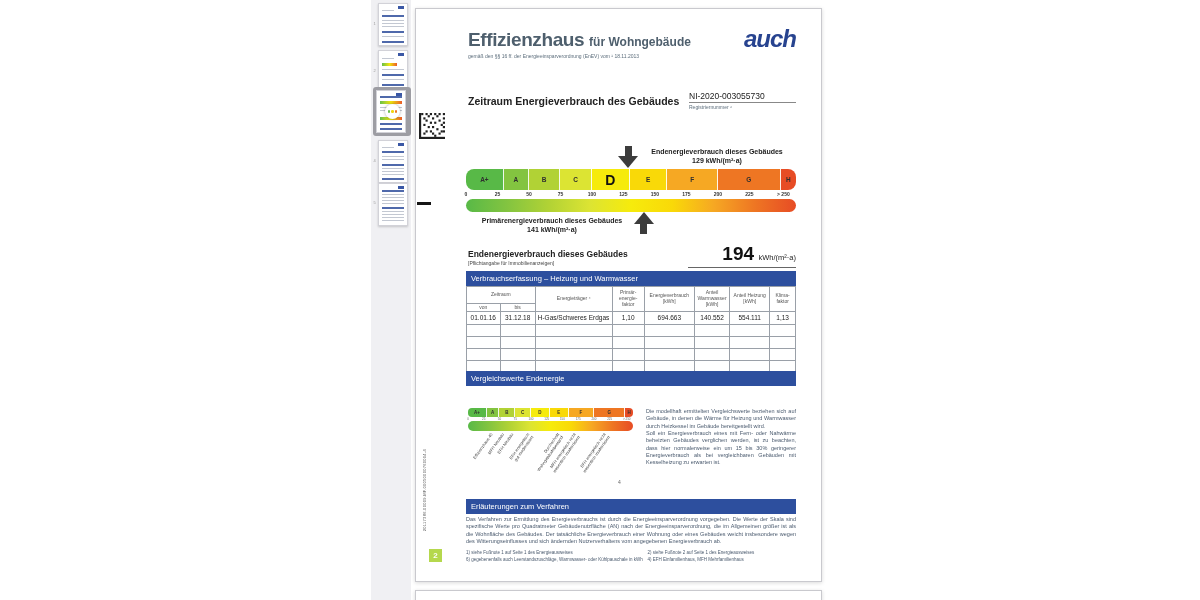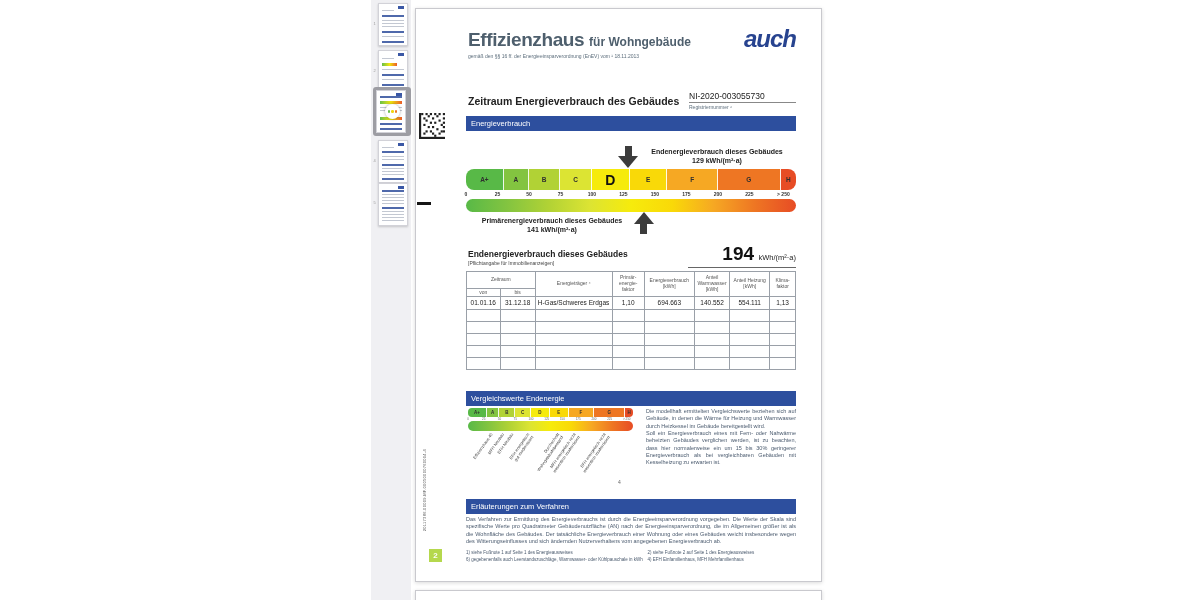--- a/index.html
+++ b/index.html
@@ -44,21 +44,21 @@
   .doc-subtitle{position:absolute;left:2px;top:44px;font-size:5px;color:#5d6e7c;white-space:nowrap}
   .logo{position:absolute;right:0;top:16px;font-size:24px;font-weight:bold;font-style:italic;color:#27438f;letter-spacing:-1px}
   .sec-title{position:absolute;left:2px;top:86px;font-size:10.5px;font-weight:bold;color:#222;white-space:nowrap}
   .reg{position:absolute;right:0;top:82px;width:107px}
   .reg-num{font-size:8.5px;color:#222;padding-bottom:1px;border-bottom:1px solid #888}
   .reg-label{font-size:5px;color:#5d6e7c;margin-top:1px}
 
   
   .bar{position:absolute;left:0;width:330px;height:15px;background:#2d4f9e;color:#fff;
     font-size:7.5px;line-height:15px;padding-left:5px;white-space:nowrap}
-  .bar1{top:107px}.bar-comp{top:382px}.bar-expl{top:490px}
+  .bar1{top:107px}.bar-comp{top:362px}.bar-expl{top:490px}
 
   
   .scale-big{position:absolute;left:0;top:160px;width:330px}
   .band{display:flex;height:21px}
   .seg{position:relative;display:flex;align-items:center;justify-content:center;border-right:1px solid rgba(255,255,255,.9)}
   .seg:last-child{border-right:none}
   .band .seg:first-child{border-radius:8px 0 0 8px}
   .band .seg:last-child{border-radius:0 8px 8px 0}
   .seg-label{font-size:6.5px;font-weight:bold;color:#2f2f2f}
   .scale-big .seg:nth-child(5) .seg-label{font-size:14px;color:#111}
@@ -245,21 +245,20 @@
     </div>
     <div class="doc-subtitle">gemäß den §§ 16 ff. der Energieeinsparverordnung (EnEV) vom ¹ 18.11.2013</div>
     <div class="logo">auch</div>
 
     <div class="sec-title">Zeitraum Energieverbrauch des Gebäudes</div>
     <div class="reg">
       <div class="reg-num">NI-2020-003055730</div>
       <div class="reg-label">Registriernummer ⁶</div>
     </div>
 
-    <div class="bar bar1">Energieverbrauch</div>
 
     <div class="ann-end">
       <div>Endenergieverbrauch dieses Gebäudes</div>
       <div>129 kWh/(m²·a)</div>
     </div>
     <div class="ann-pri">
       <div>Primärenergieverbrauch dieses Gebäudes</div>
       <div>141 kWh/(m²·a)</div>
     </div>
 
@@ -318,20 +317,21 @@
     </div>
 
     <div class="ee-head">Endenergieverbrauch dieses Gebäudes</div>
     <div class="ee-note">[Pflichtangabe für Immobilienanzeigen]</div>
     <div class="ee-value">
       <span class="ee-num">194</span>
       <span class="ee-unit">kWh/(m²·a)</span>
     </div>
 
     <div class="table-wrap">
+      <div class="bar">Verbrauchserfassung – Heizung und Warmwasser</div>
       <table>
         <colgroup>
           <col style="width:10.2%">
             <col style="width:10.7%">
             <col style="width:23.4%">
             <col style="width:9.7%">
           <col style="width:15.3%">
             <col style="width:10.7%">
             <col style="width:12.2%">
             <col style="width:7.8%">

